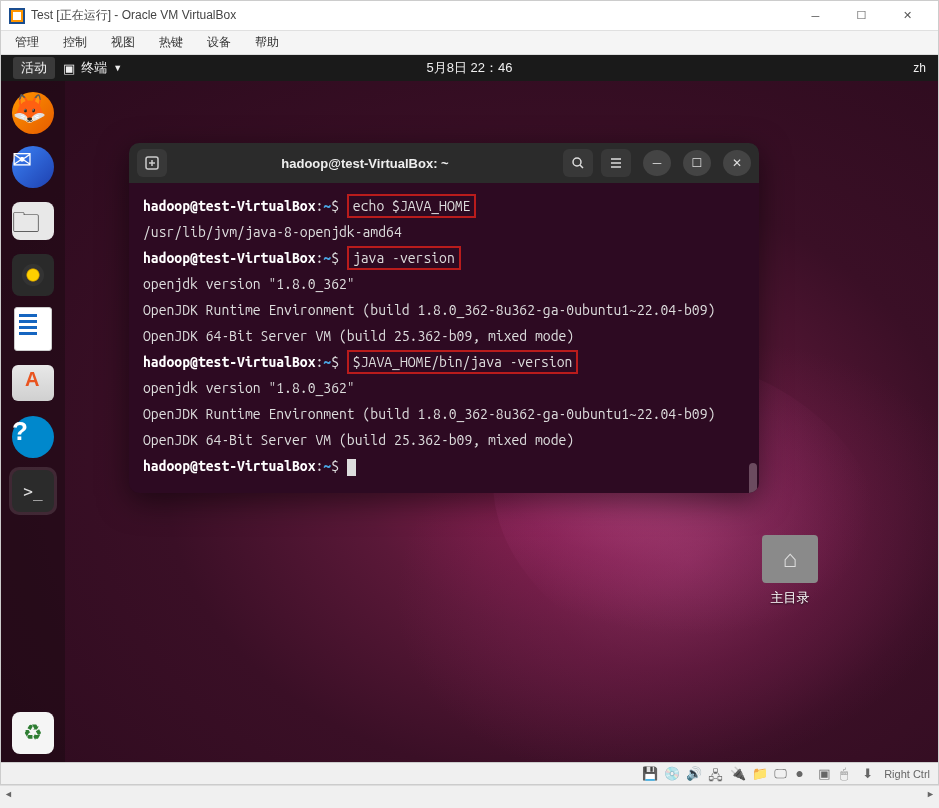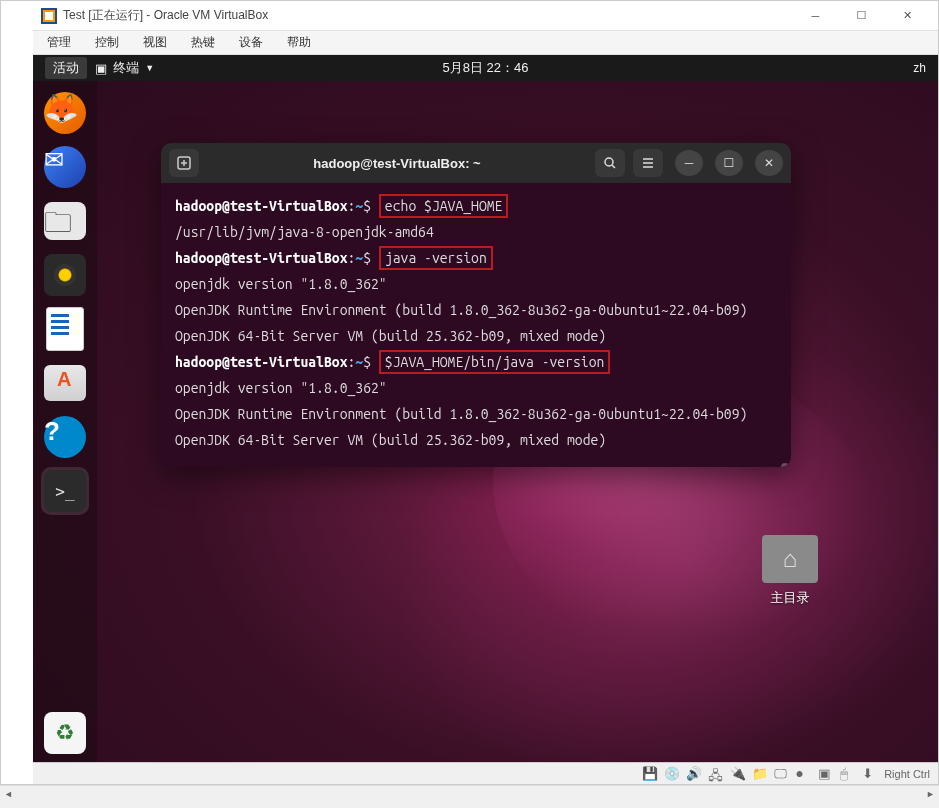--- a/index.html
+++ b/index.html
@@ -1,19 +1,19 @@
 <!DOCTYPE html>
 <html><head>
   <meta charset="utf-8">
   <style>
     * { box-sizing: border-box; margin: 0; padding: 0; }
     body { font-family: "Segoe UI", Arial, sans-serif; background: #f0f0f0; overflow: hidden; width: 939px; height: 808px; position: relative; }
     
     
-    .vb-window { width: 939px; height: 785px; background: #fff; border: 1px solid #ccc; display: flex; flex-direction: column; padding-left: 32px; }
+    .vb-window { width: 939px; height: 785px; background: #fff; border: 1px solid #ccc; display: flex; flex-direction: column; }
     .vb-titlebar { height: 30px; background: #fff; display: flex; align-items: center; padding: 0 8px; border-bottom: 1px solid #e0e0e0; }
     .vb-icon { width: 16px; height: 16px; margin-right: 6px; }
     .vb-title { font-size: 12px; color: #444; flex: 1; }
     .vb-controls { display: flex; gap: 1px; }
     .vb-btn { width: 45px; height: 28px; display: flex; align-items: center; justify-content: center; color: #555; font-size: 11px; }
     
     .vb-menubar { height: 24px; background: #f5f5f5; display: flex; align-items: center; padding: 0 6px; gap: 8px; border-bottom: 1px solid #ddd; }
     .vb-menu-item { font-size: 12px; color: #333; padding: 2px 8px; }
     
     
@@ -182,20 +182,21 @@
       <div><span class="prompt-user">hadoop@test-VirtualBox</span><span class="prompt-dollar">:</span><span class="prompt-path">~</span><span class="prompt-dollar">$ </span><span class="cmd-highlight">echo $JAVA_HOME</span></div>
           <div>/usr/lib/jvm/java-8-openjdk-amd64</div>
           <div><span class="prompt-user">hadoop@test-VirtualBox</span><span class="prompt-dollar">:</span><span class="prompt-path">~</span><span class="prompt-dollar">$ </span><span class="cmd-highlight">java -version</span></div>
           <div>openjdk version "1.8.0_362"</div>
           <div>OpenJDK Runtime Environment (build 1.8.0_362-8u362-ga-0ubuntu1~22.04-b09)</div>
           <div>OpenJDK 64-Bit Server VM (build 25.362-b09, mixed mode)</div>
           <div><span class="prompt-user">hadoop@test-VirtualBox</span><span class="prompt-dollar">:</span><span class="prompt-path">~</span><span class="prompt-dollar">$ </span><span class="cmd-highlight">$JAVA_HOME/bin/java -version</span></div>
           <div>openjdk version "1.8.0_362"</div>
           <div>OpenJDK Runtime Environment (build 1.8.0_362-8u362-ga-0ubuntu1~22.04-b09)</div>
           <div>OpenJDK 64-Bit Server VM (build 25.362-b09, mixed mode)</div>
+          <div><span class="prompt-user">hadoop@test-VirtualBox</span><span class="prompt-dollar">:</span><span class="prompt-path">~</span><span class="prompt-dollar">$ </span><span class="cursor"></span></div>
         </div>
       <div class="term-scrollbar">
         <div class="term-scroll-thumb" style="top:280px;height:60px"></div>
       </div>
     </div>
 
     <div class="desktop-folder">
       <div class="folder-icon">⌂</div>
       <div class="folder-label">主目录</div>
     </div>

